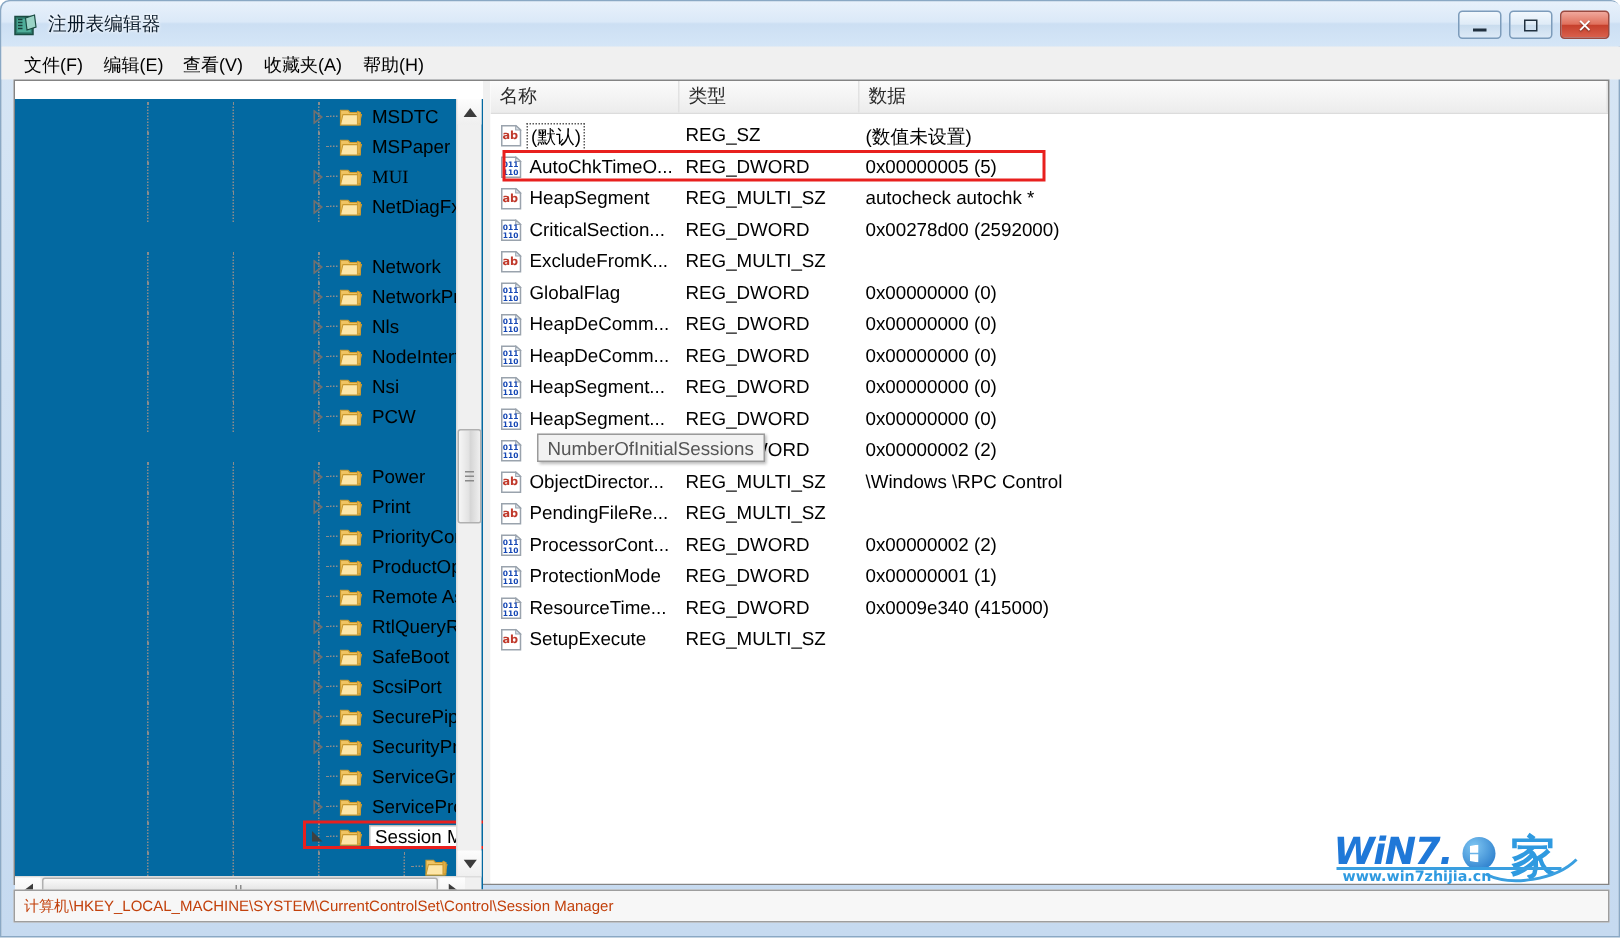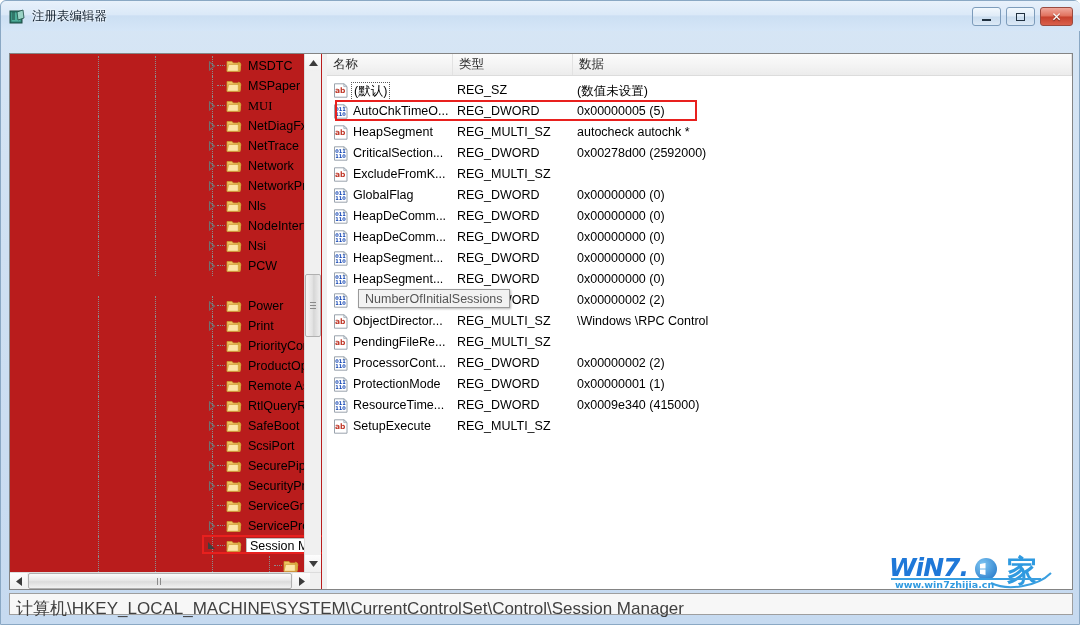--- a/index.html
+++ b/index.html
@@ -115,24 +115,24 @@
     width: 1064px;
     height: 537px;
     background: #fff;
     border: 1px solid #848484;
     box-sizing: border-box;
   }
 
   
   #treepane {
     position: absolute;
-    left: 0; top: 0;
+    left: 0; top: 12px;
     width: 312px;
     height: 535px;
-    background: #b91c1c;
+    background: #0369a1;
     overflow: hidden;
   }
   #tree-scroll-area {
     position: absolute;
     left: 0; top: 0;
     width: 294px;
     height: 518px;
     overflow: hidden;
   }
   .tree-row {
@@ -383,22 +383,22 @@
     left: 8px; top: 592px;
     width: 1064px;
     height: 22px;
     background: #f7f7f7;
     border: 1px solid #9e9e9e;
     box-sizing: border-box;
   }
   #status-text {
     position: absolute;
     left: 6px; top: 3px;
-    font-size: 17px;
-    color: #404040;
+    font-size: 10px;
+    color: #c2410c;
     white-space: nowrap;
   }
 
   
   #watermark {
     position: absolute;
     left: 888px;
     top: 552px;
     width: 170px;
     height: 38px;
@@ -482,20 +482,27 @@
     <div class="winbtn" id="btn-max">
       <div class="winbtn-glyph">
           <div class="max-sq"></div>
         </div>
     </div>
     <div class="winbtn" id="btn-close">
       <div class="winbtn-glyph">✕</div>
     </div>
   </div>
 
+  <div id="menubar">
+      <div class="menuitem" style="left: 10px;">文件(F)</div>
+      <div class="menuitem" style="left: 63px;">编辑(E)</div>
+      <div class="menuitem" style="left: 116px;">查看(V)</div>
+      <div class="menuitem" style="left: 170px;">收藏夹(A)</div>
+      <div class="menuitem" style="left: 236px;">帮助(H)</div>
+    </div>
 
   <div id="client">
 
     <div id="treepane">
       <div id="tree-scroll-area">
           <div class="tree-row" style="top: 2px;">
             <div class="tree-dots" style="left: 88px;"></div>
             <div class="tree-dots" style="left: 145px;"></div>
             <div class="tree-dots" style="left: 202px;"></div>
             <div class="tri-out" style="left: 197px;">
@@ -549,37 +556,20 @@
                 <path d="M2.5 1 L7.5 5 L2.5 9 Z" fill="none" stroke="#707070" stroke-width="1.1"></path>
               </svg>
             </div>
             <div class="elbow" style="left: 207px;"></div>
             <div class="folder" style="left: 216px;"><svg width="16" height="14" viewBox="0 0 16 14">
                 <path d="M1 2.5 L6 2.5 L7.3 4 L14.2 4 L14.2 12.3 L1 12.3 Z" fill="#f0c462" stroke="#c99a31" stroke-width=".8"></path>
                 <path d="M2.6 5.4 L15 5.4 L13.4 12.3 L1 12.3 Z" fill="#fde6a8" stroke="#c99a31" stroke-width=".7"></path>
                 <path d="M12.3 3 L12.3 12 L14.3 11.1 L14.3 4 Z" fill="#e0ae45" stroke="#c99a31" stroke-width=".6"></path>
               </svg></div>
             <div class="tree-label" style="left: 236px;">NetDiagFx</div>
-          </div>
-          <div class="tree-row" style="top: 82px;">
-            <div class="tree-dots" style="left: 88px;"></div>
-            <div class="tree-dots" style="left: 145px;"></div>
-            <div class="tree-dots" style="left: 202px;"></div>
-            <div class="tri-out" style="left: 197px;">
-              <svg width="9" height="10" viewBox="0 0 9 10">
-                <path d="M2.5 1 L7.5 5 L2.5 9 Z" fill="none" stroke="#707070" stroke-width="1.1"></path>
-              </svg>
-            </div>
-            <div class="elbow" style="left: 207px;"></div>
-            <div class="folder" style="left: 216px;"><svg width="16" height="14" viewBox="0 0 16 14">
-                <path d="M1 2.5 L6 2.5 L7.3 4 L14.2 4 L14.2 12.3 L1 12.3 Z" fill="#f0c462" stroke="#c99a31" stroke-width=".8"></path>
-                <path d="M2.6 5.4 L15 5.4 L13.4 12.3 L1 12.3 Z" fill="#fde6a8" stroke="#c99a31" stroke-width=".7"></path>
-                <path d="M12.3 3 L12.3 12 L14.3 11.1 L14.3 4 Z" fill="#e0ae45" stroke="#c99a31" stroke-width=".6"></path>
-              </svg></div>
-            <div class="tree-label" style="left: 236px;">NetTrace</div>
           </div>
           <div class="tree-row" style="top: 102px;">
             <div class="tree-dots" style="left: 88px;"></div>
             <div class="tree-dots" style="left: 145px;"></div>
             <div class="tree-dots" style="left: 202px;"></div>
             <div class="tri-out" style="left: 197px;">
               <svg width="9" height="10" viewBox="0 0 9 10">
                 <path d="M2.5 1 L7.5 5 L2.5 9 Z" fill="none" stroke="#707070" stroke-width="1.1"></path>
               </svg>
             </div>

